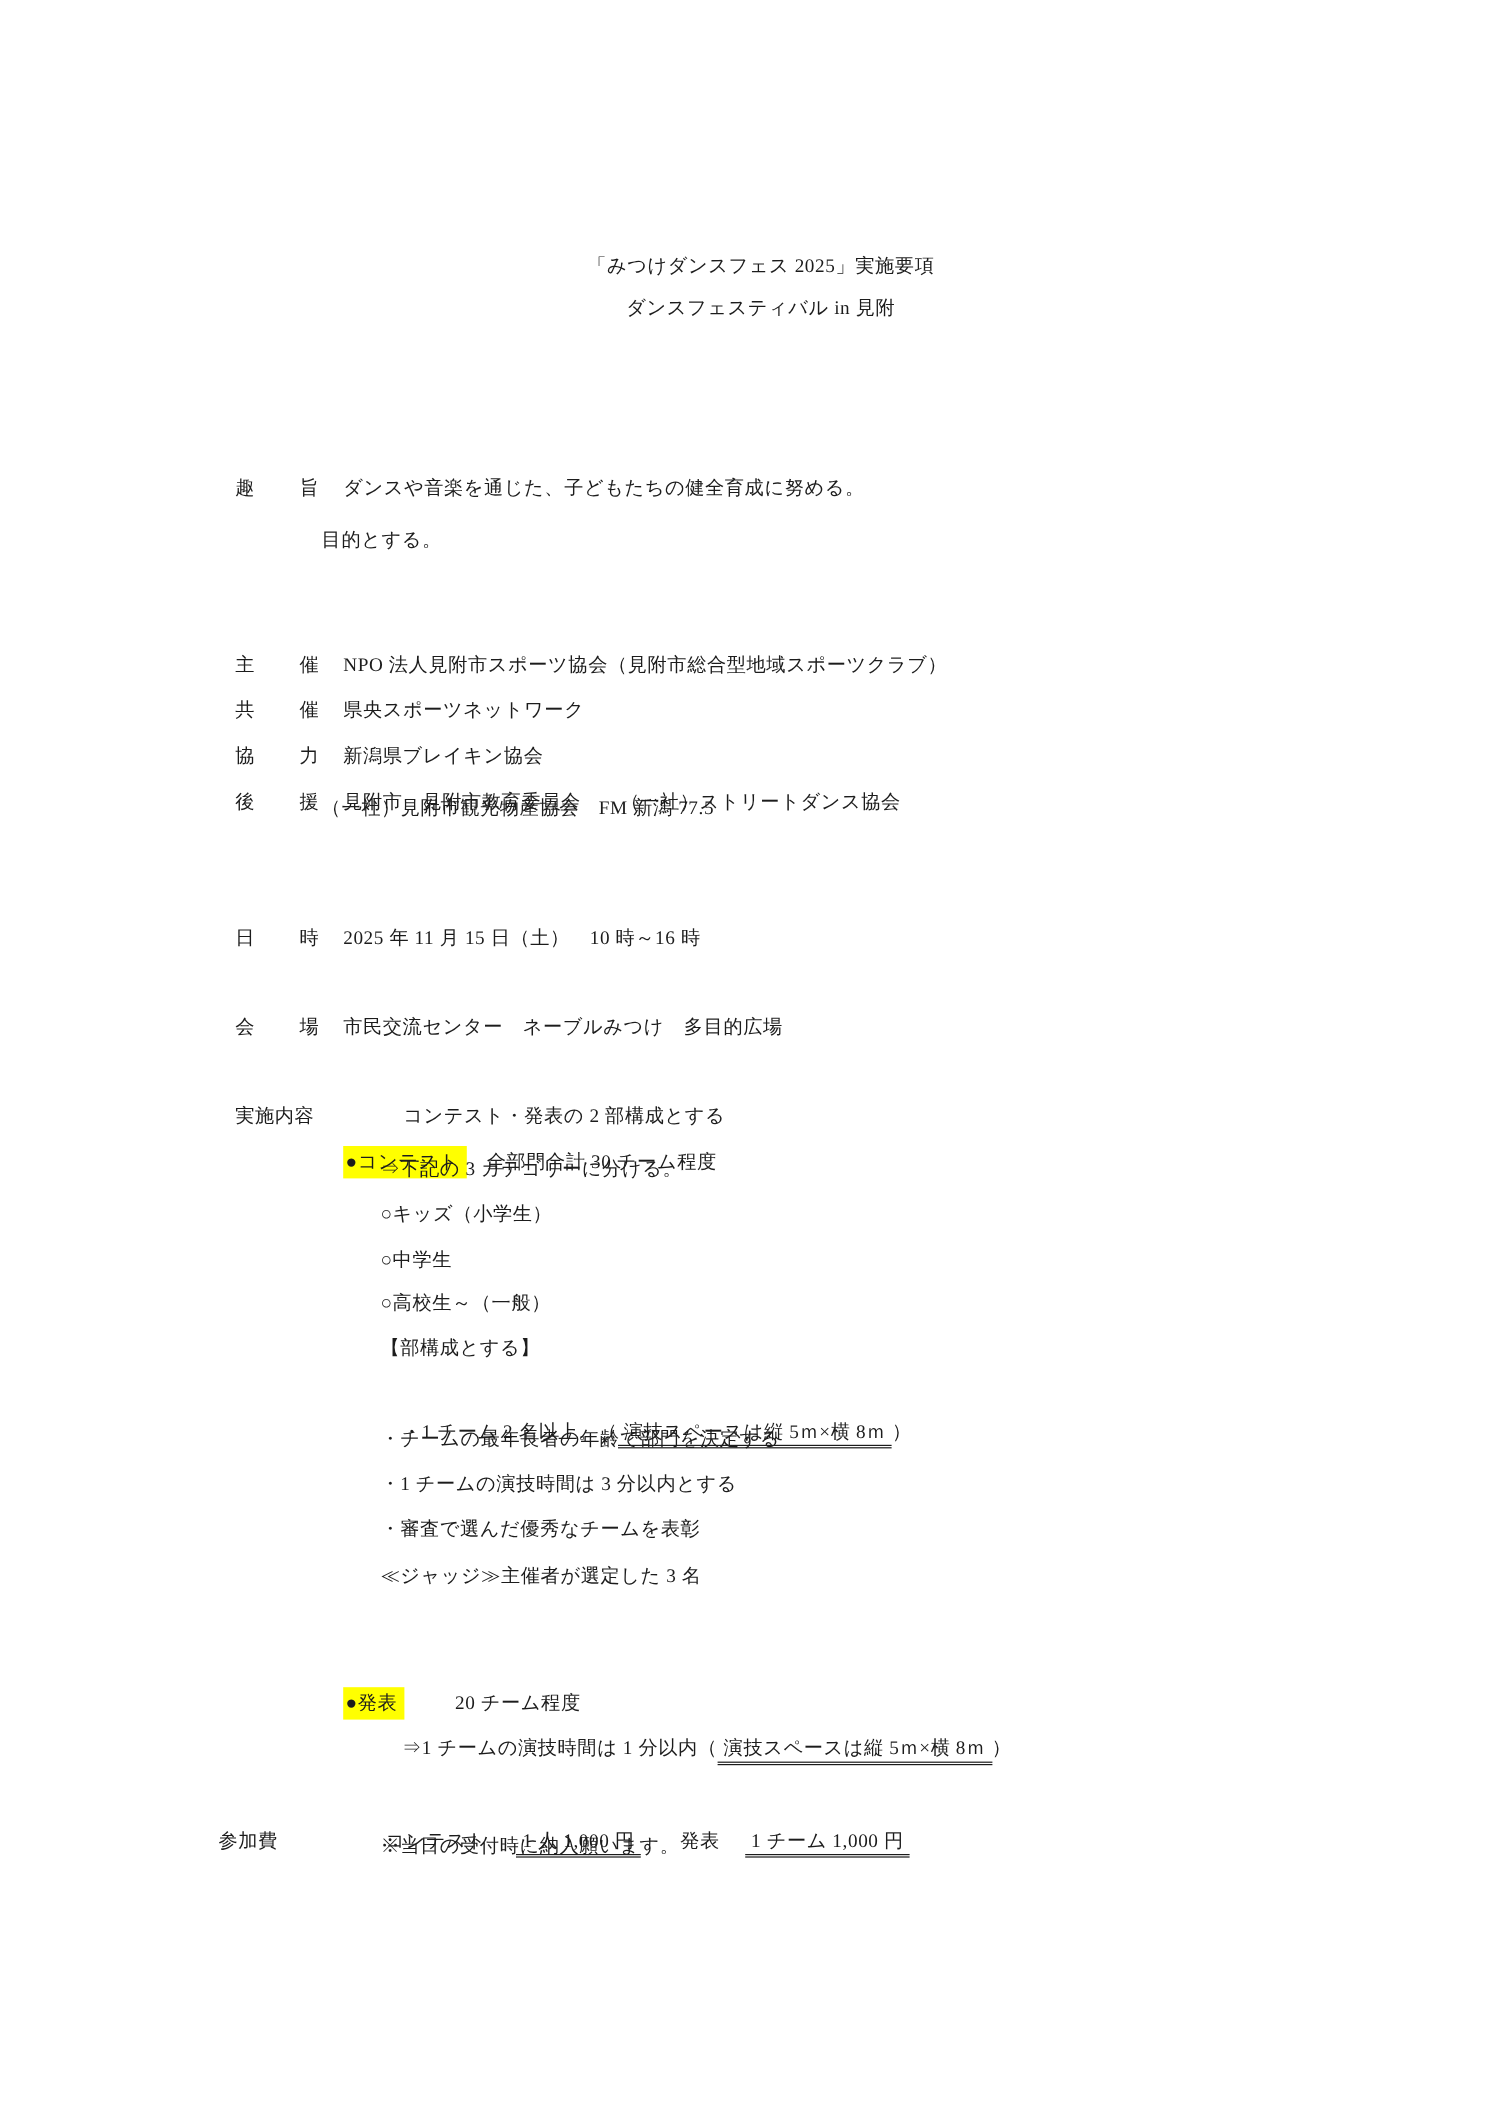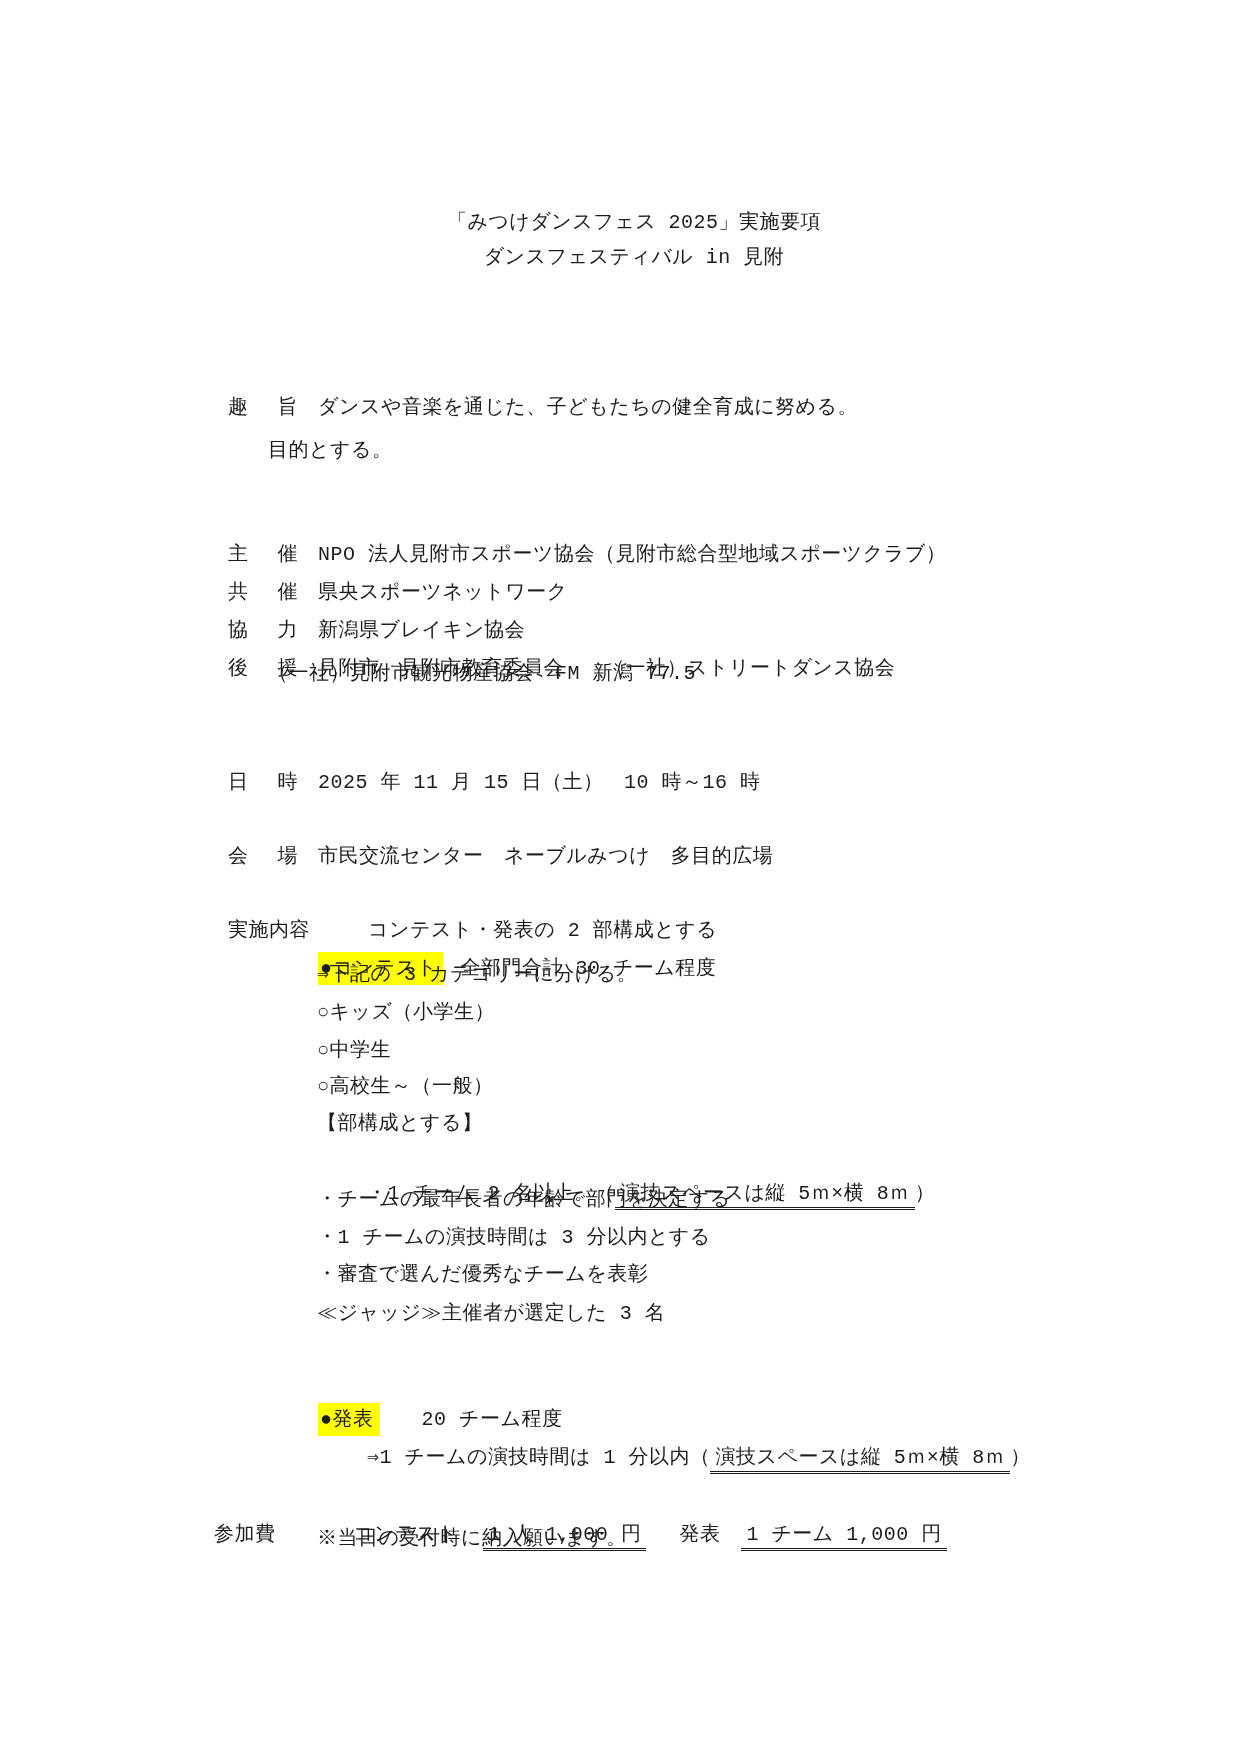--- a/index.html
+++ b/index.html
@@ -1,21 +1,21 @@
 <!DOCTYPE html>
 <html><head>
 <meta charset="utf-8">
 <style>
   html,body{margin:0;padding:0;background:#ffffff;}
   .page{
     position:relative;
     width:1240px;height:1755px;
     background:#ffffff;
-    font-family:Liberation Mono, monospace;
-    font-size:20px;
+    font-family:Liberation Serif, serif;
+    font-size:16px;
     color:#1c1c1c;
     overflow:hidden;
   }
   .line{
     position:absolute;
     height:32px;line-height:32px;
     white-space:pre;
     letter-spacing:0.5px;
   }
   .center{left:14px;width:1240px;text-align:center;}

